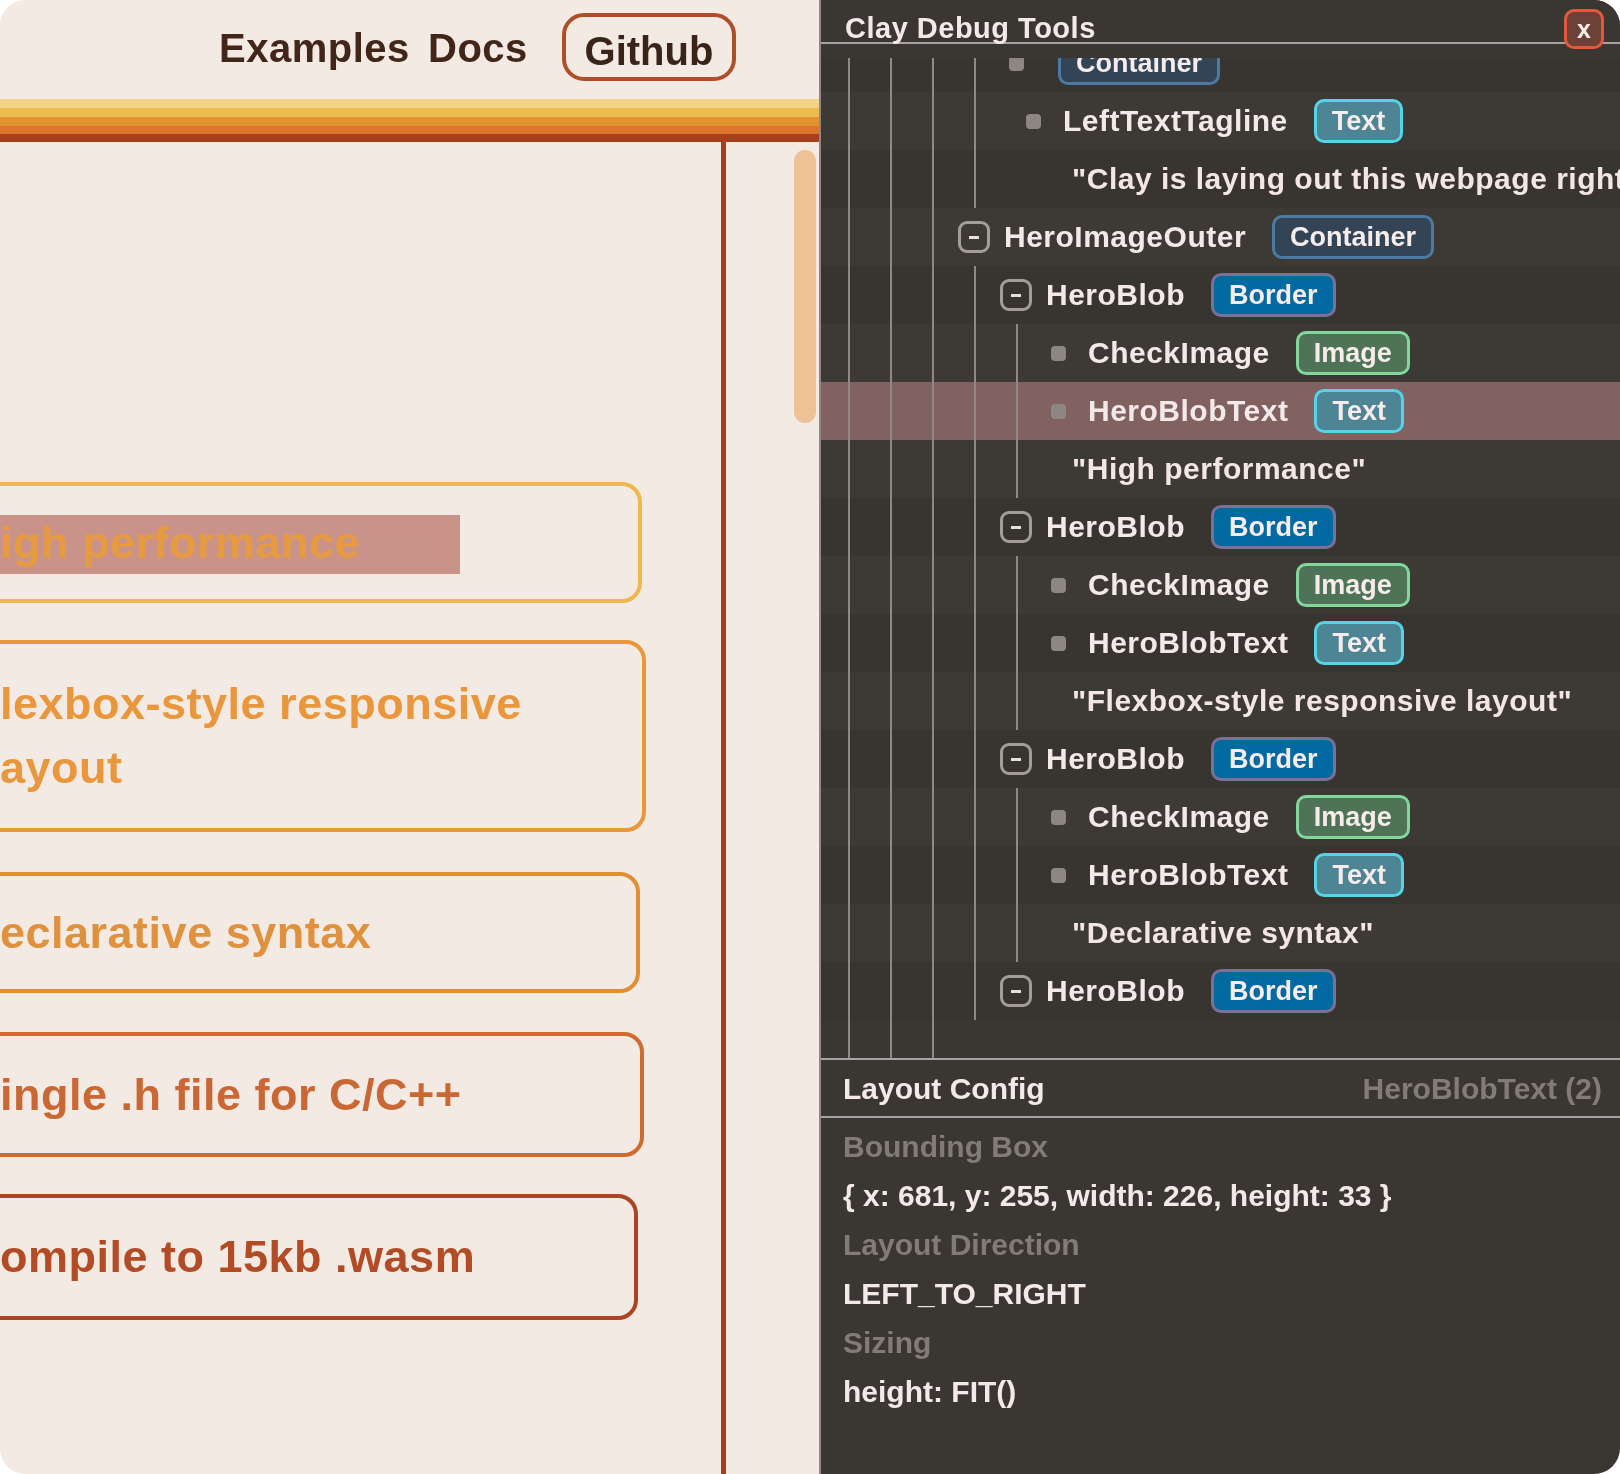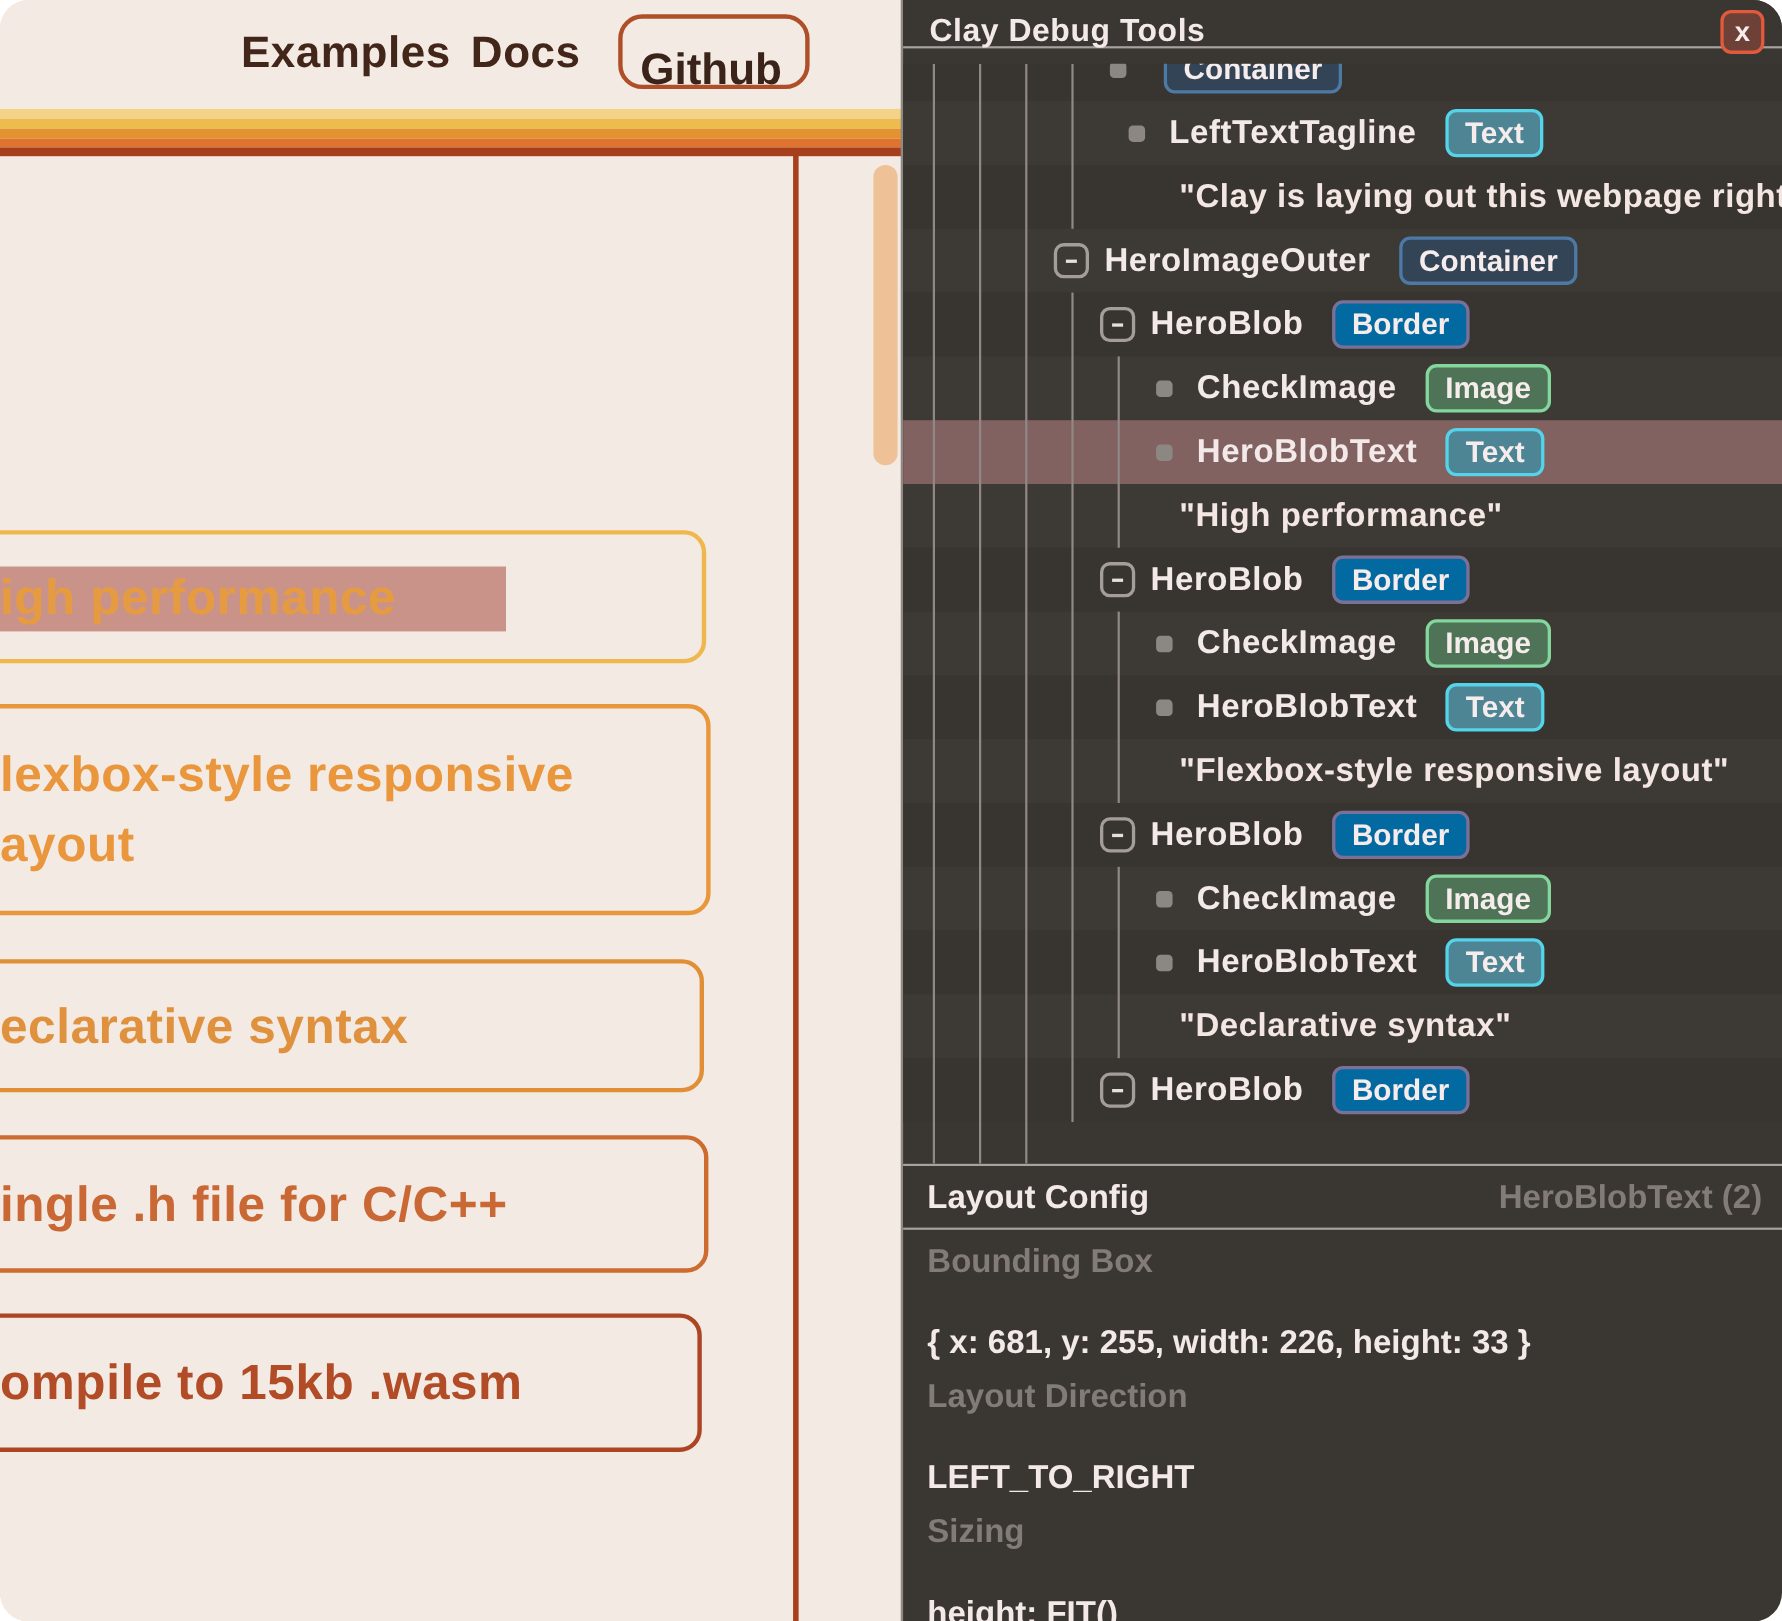--- a/index.html
+++ b/index.html
@@ -4,21 +4,21 @@
 <style>
   html,body{margin:0;padding:0;background:#ffffff;}
   body{font-family:"Liberation Sans", sans-serif; -webkit-font-smoothing:antialiased;}
   .screen{position:relative;width:1620px;height:1474px;border-radius:26px;overflow:hidden;background:#f3eae3;}
 
   
   .page{position:absolute;left:0;top:0;width:819px;height:100%;background:#f3eae3;}
   .nav-link{position:absolute;top:26px;font-size:40px;font-weight:700;color:#42261a;letter-spacing:0.5px;}
   .nav-examples{left:219px;}
   .nav-docs{left:428px;}
-  .github-btn{position:absolute;left:562px;top:13px;width:174px;height:68px;border:4px solid #ae4f2a;border-radius:22px;box-sizing:border-box;background:transparent;font-family:inherit;font-size:40px;font-weight:700;color:#3a241a;text-align:left;line-height:60px;padding:16px;}
+  .github-btn{position:absolute;left:562px;top:13px;width:174px;height:68px;border:4px solid #ae4f2a;border-radius:22px;box-sizing:border-box;background:transparent;font-family:inherit;font-size:40px;font-weight:700;color:#3a241a;text-align:center;line-height:60px;padding:4px;}
   .stripe{position:absolute;left:0;top:99px;width:100%;}
   .stripe div{height:9px;}
   .divider-v{position:absolute;left:721px;top:141px;bottom:0;width:5px;background:#a63f1b;}
   .scroll-thumb{position:absolute;left:794px;top:150px;width:22px;height:273px;border-radius:11px;background:#eec197;}
 
   .pbox{position:absolute;left:-30px;border:4px solid;border-radius:20px;box-sizing:border-box;display:flex;flex-direction:column;justify-content:center;padding-left:26px;font-size:45px;font-weight:700;letter-spacing:0.5px;}
   .pbox .bline{line-height:64px;white-space:nowrap;}
   .pbox .hl-text{background:#c9938a;padding:2px 100px 6px 0;}
   .box-0{top:482px;height:121px;width:672px;}
   .box-1{top:640px;height:192px;width:676px;}
@@ -50,21 +50,21 @@
   .tag-border{background:#0369a1;border-color:#7b7096;}
   .quote{position:absolute;top:0;line-height:58px;font-size:30px;font-weight:700;color:#f3e6e3;letter-spacing:0.5px;}
   .rail{position:absolute;width:2px;background:#8f8885;z-index:2;}
 
   .cfg-bar{position:absolute;left:0;right:0;top:1058px;height:60px;border-bottom:2px solid #a9a1a1;box-sizing:border-box;z-index:3;}
   .cfg-title{position:absolute;left:22px;top:0;line-height:58px;font-size:30px;font-weight:700;color:#f3e9e9;}
   .cfg-selected{position:absolute;right:18px;top:0;line-height:58px;font-size:30px;font-weight:700;color:#837b77;}
   .cfg-body{position:absolute;left:22px;right:18px;top:1122px;font-size:30px;font-weight:700;}
   .cfg-line{line-height:49px;white-space:nowrap;}
   .cfg-label{color:#837b77;}
-  .cfg-value{color:#f3e9e9;margin-top:25px;}
+  .cfg-value{color:#f3e9e9;}
 </style>
 </head>
 <body>
 
 <div class="screen">
 
   <div class="page">
     <span class="nav-link nav-examples">Examples</span>
     <span class="nav-link nav-docs">Docs</span>
     <button class="github-btn">Github</button>

